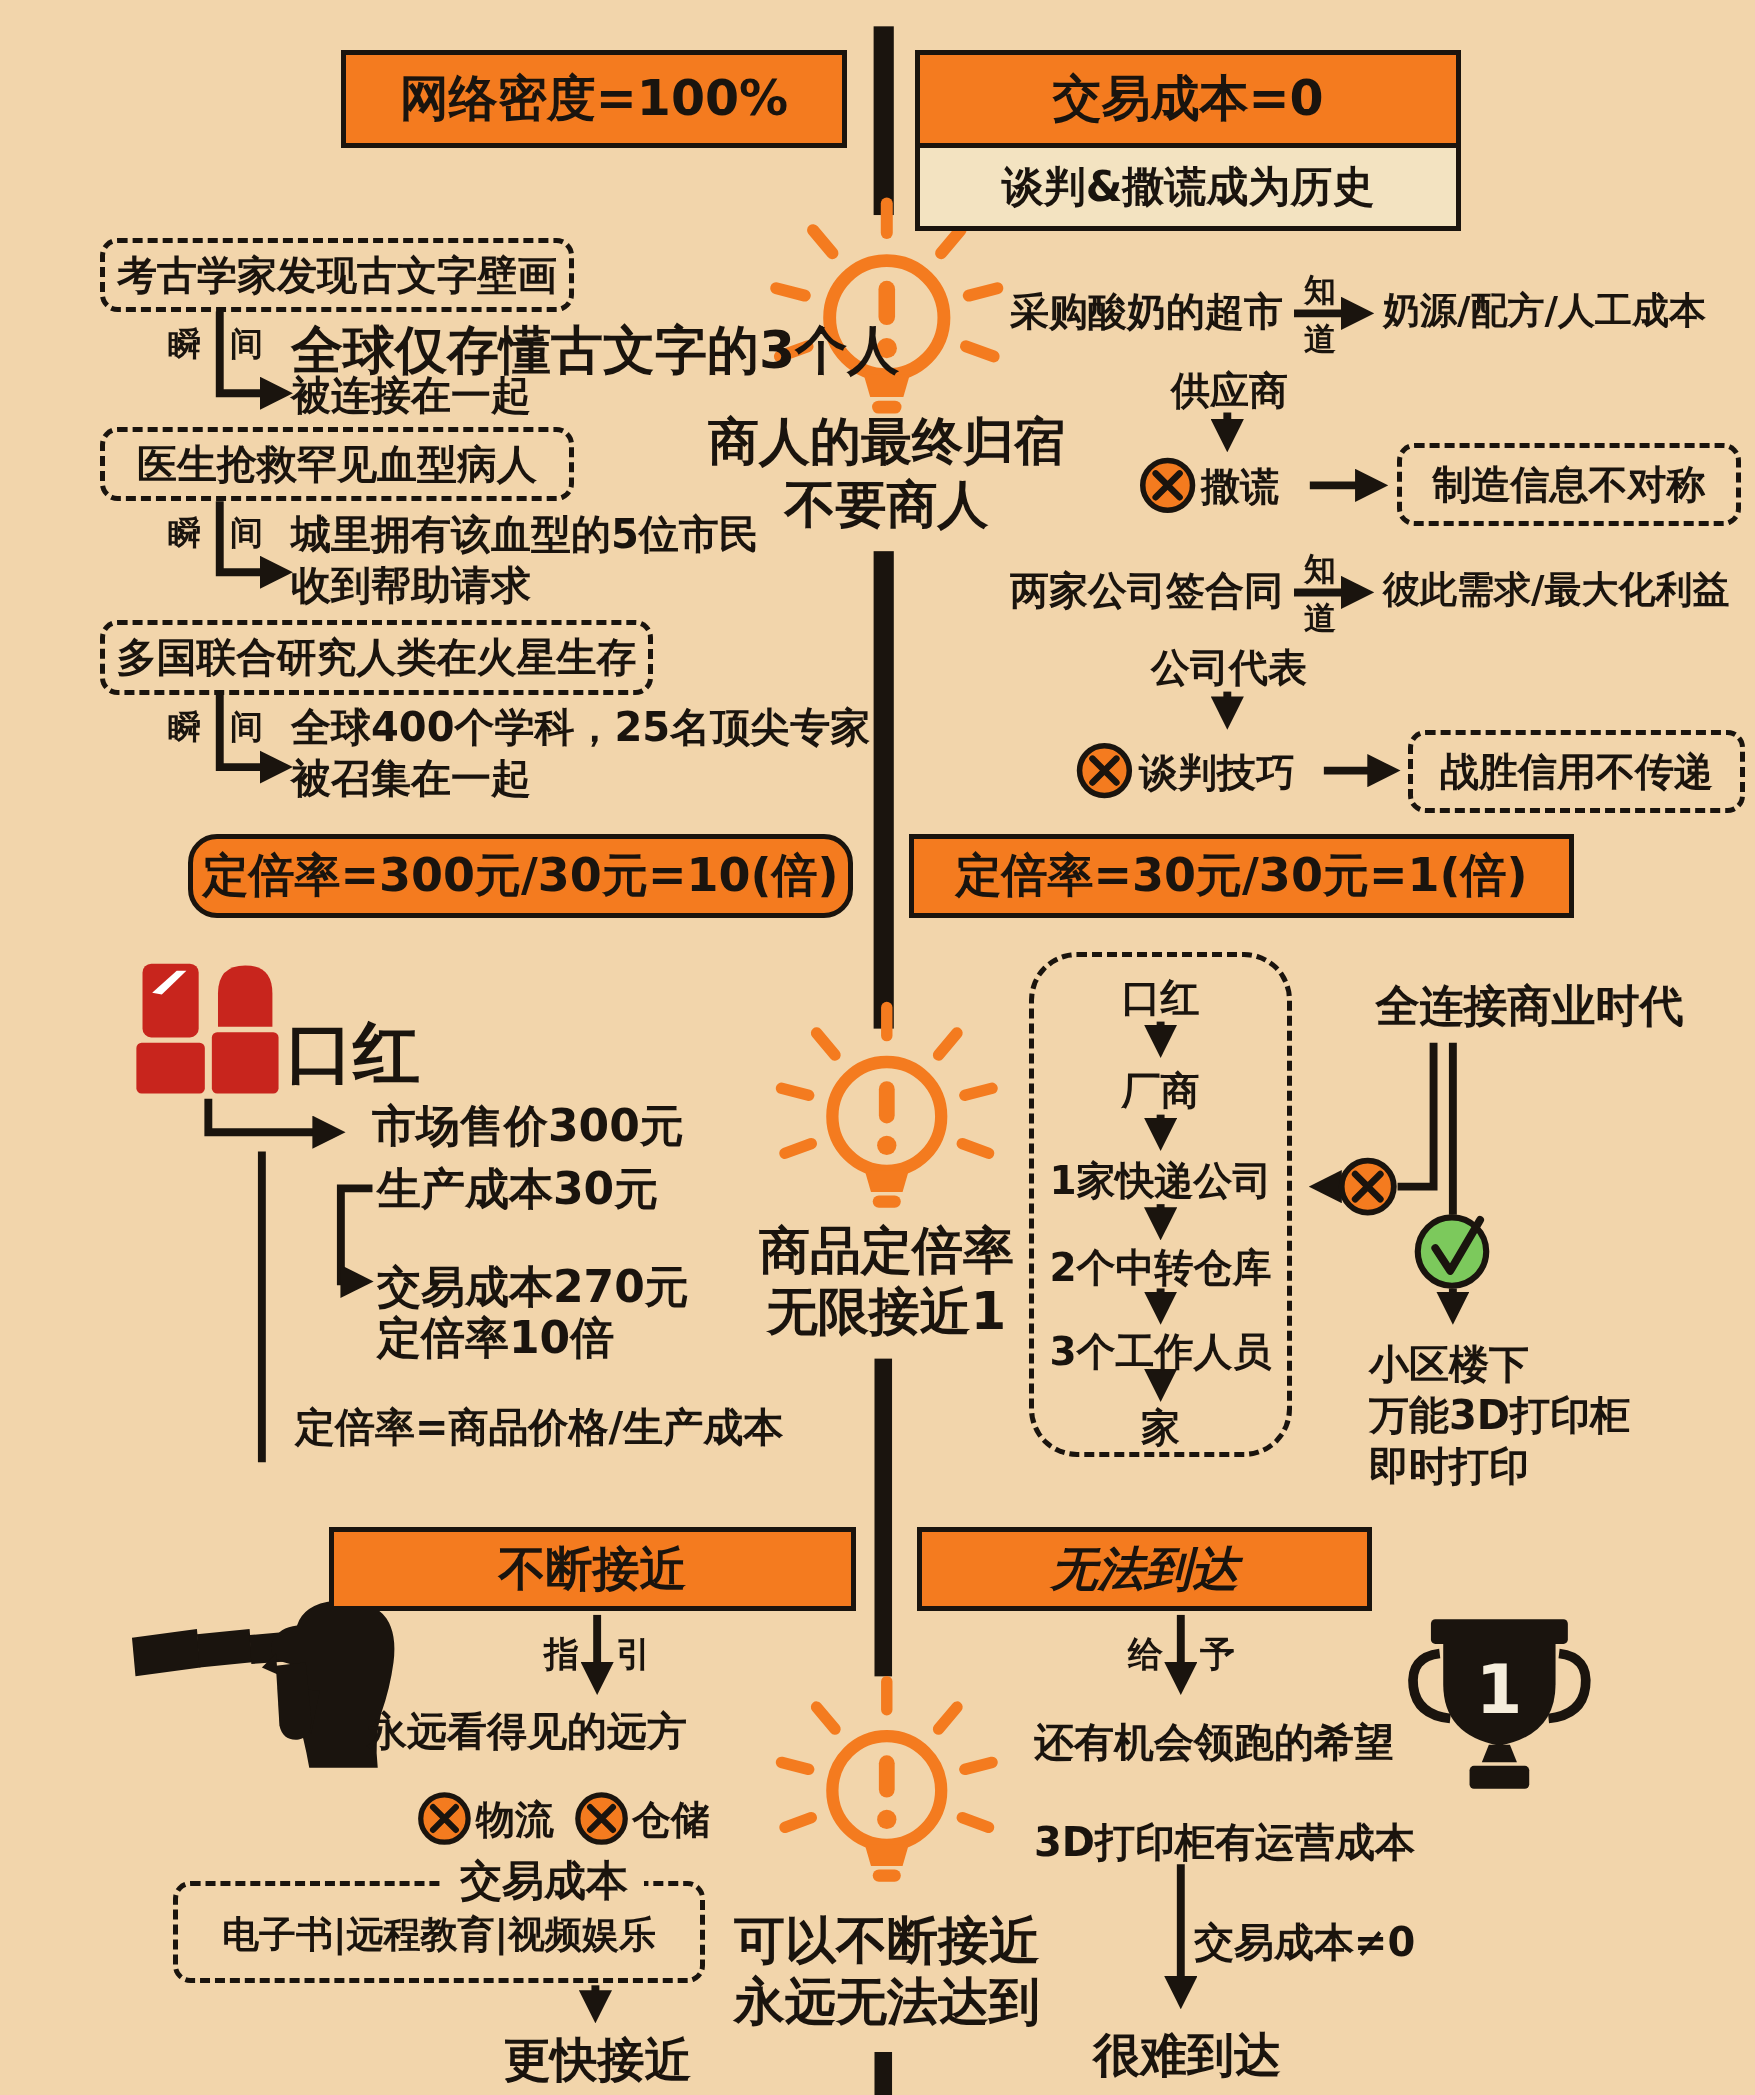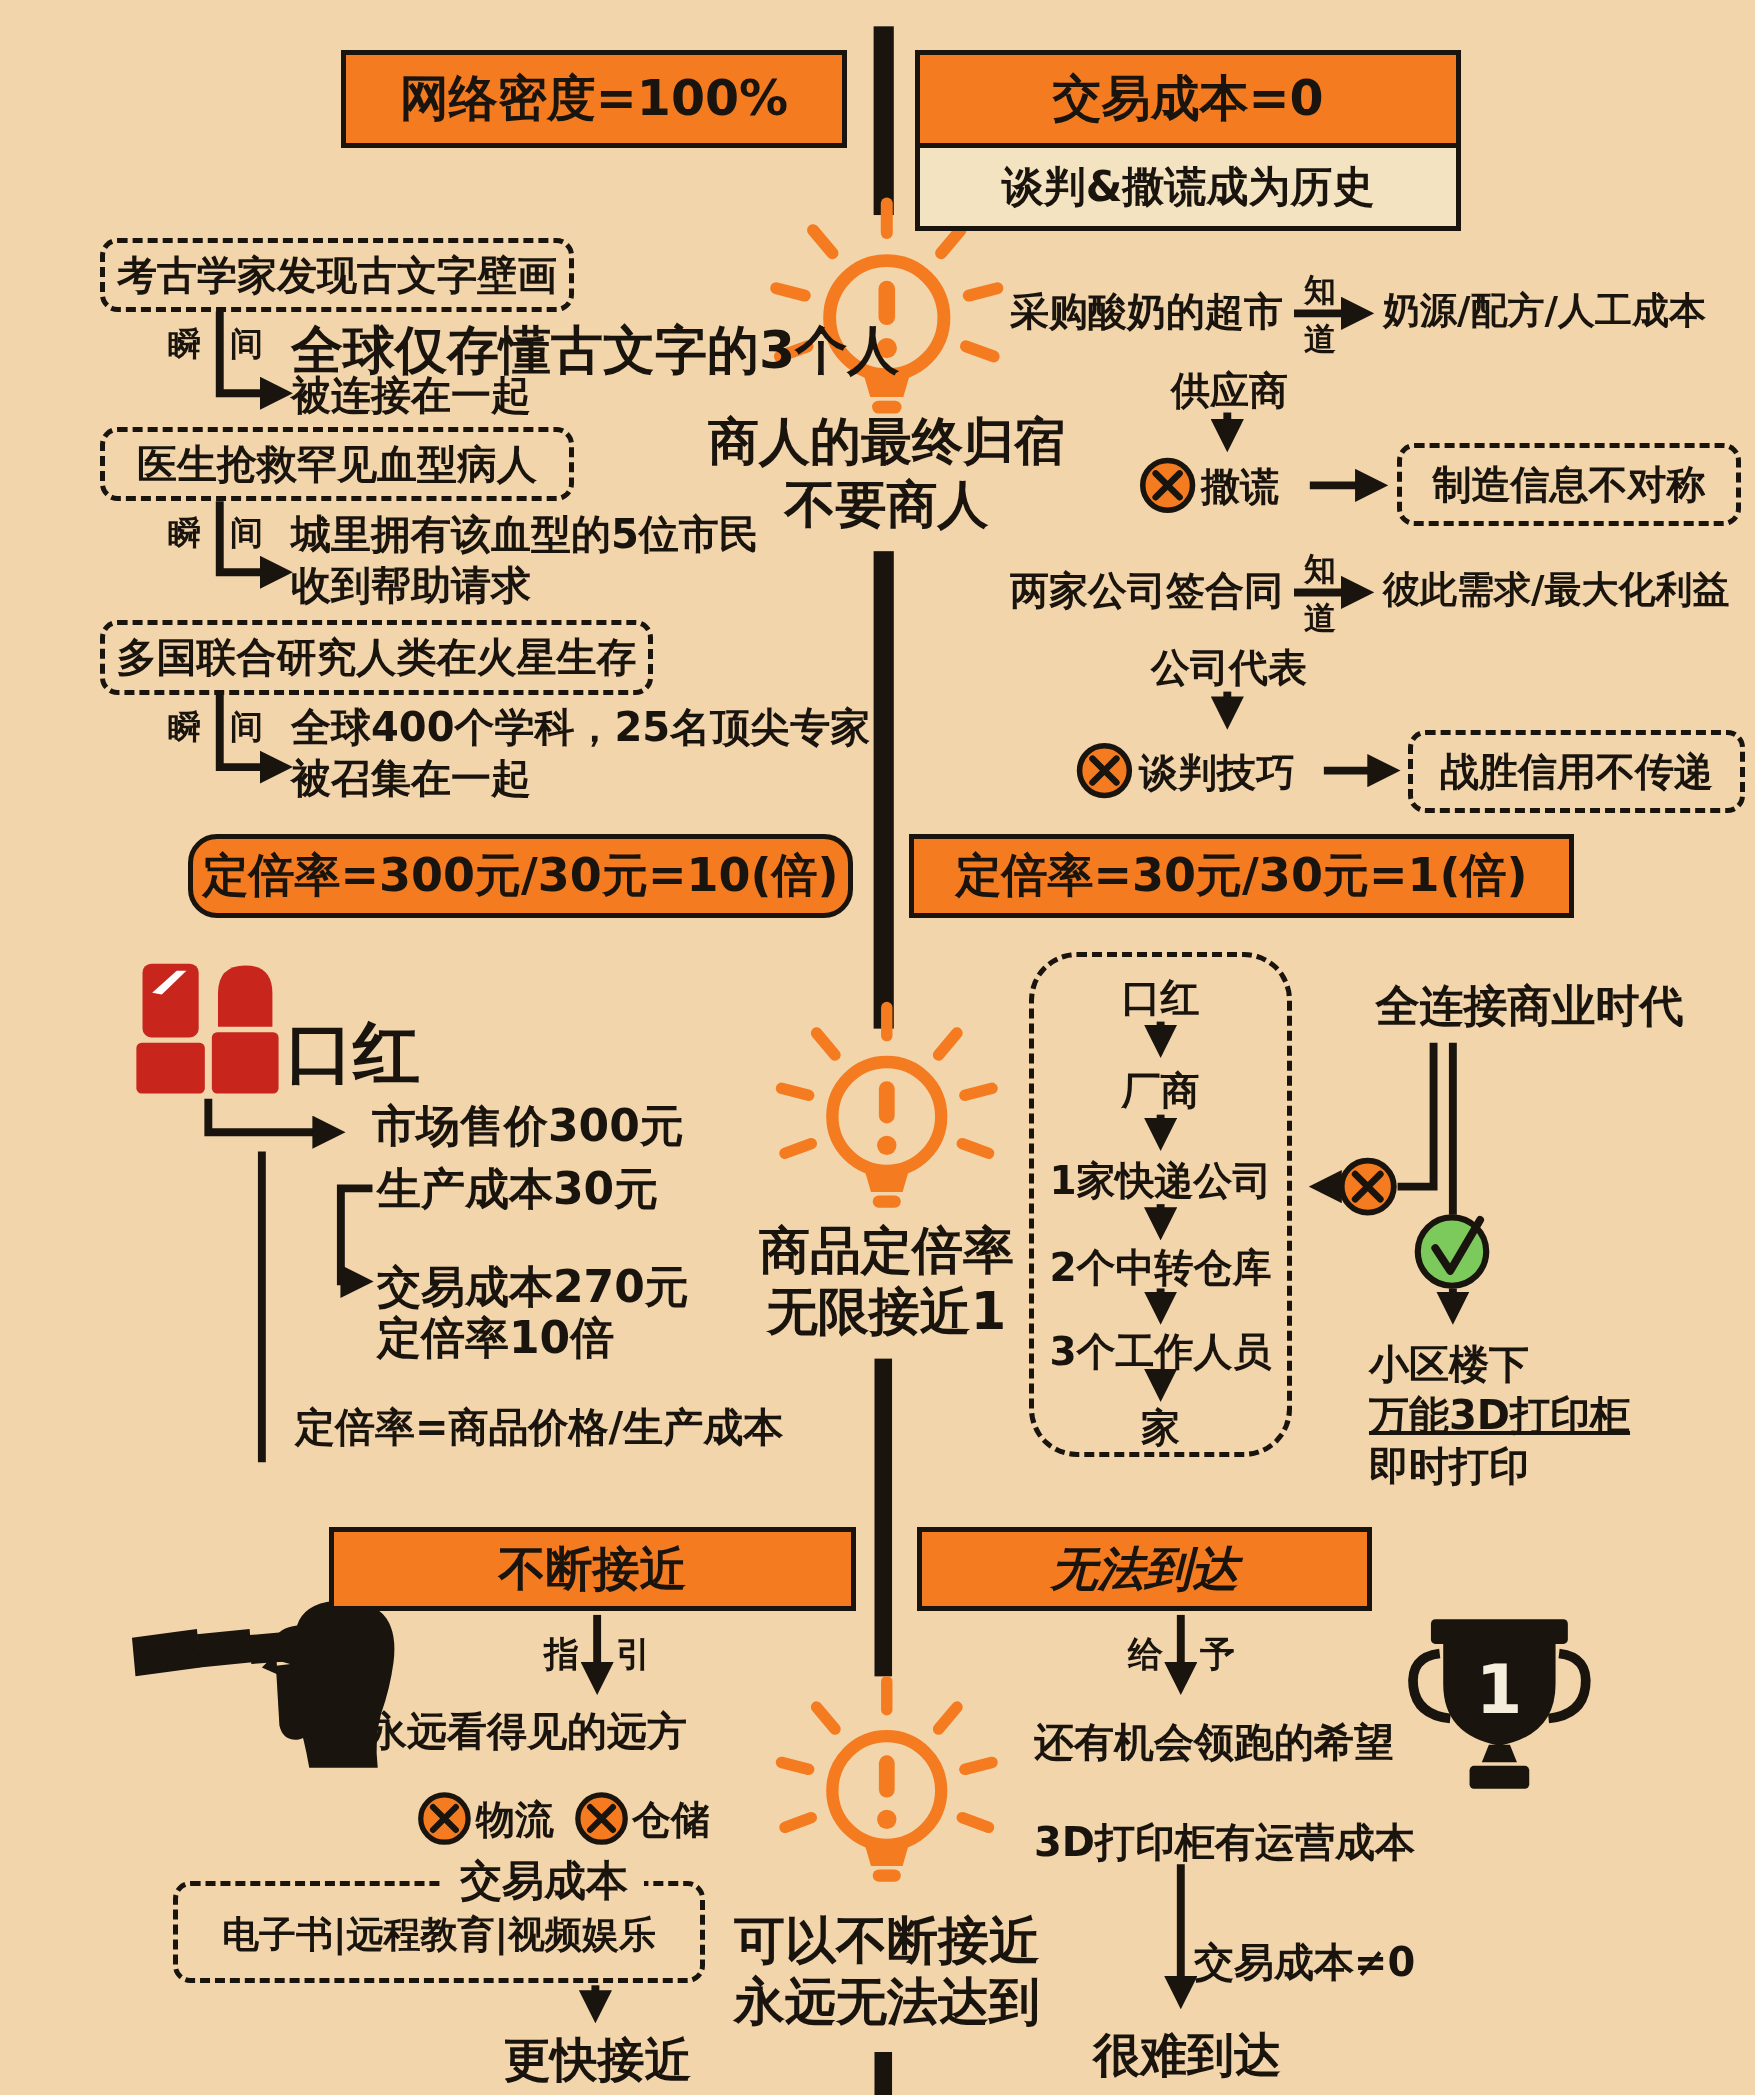--- a/index.html
+++ b/index.html
@@ -199,21 +199,21 @@
   <div class="dashedbox" style="left:1029px;top:952px;width:263px;height:505px;border-radius:48px;"></div>
   <div class="t tc" style="left:1036px;top:976px;width:249px;font-size:39px;">口红</div>
   <div class="t tc" style="left:1036px;top:1069px;width:249px;font-size:39px;">厂商</div>
   <div class="t tc" style="left:1036px;top:1159px;width:249px;font-size:39px;">1家快递公司</div>
   <div class="t tc" style="left:1036px;top:1246px;width:249px;font-size:39px;">2个中转仓库</div>
   <div class="t tc" style="left:1036px;top:1330px;width:249px;font-size:39px;">3个工作人员</div>
   <div class="t tc" style="left:1036px;top:1406px;width:249px;font-size:39px;">家</div>
 
   <div class="t tc" style="left:1334px;top:981px;width:391px;font-size:44px;">全连接商业时代</div>
   <div class="t" style="left:1369px;top:1341px;font-size:40px;">小区楼下</div>
-  <div class="t" style="left:1369px;top:1392px;font-size:40px;text-decoration:underline;">万能3D打印柜</div>
+  <div class="t" style="left:1369px;top:1392px;font-size:40px;">万能3D打印柜</div>
   <div class="t" style="left:1369px;top:1443px;font-size:40px;">即时打印</div>
 
   <div class="banner" style="left:329px;top:1527px;width:527px;height:84px;font-size:47px;">不断接近</div>
   <div class="banner" style="left:917px;top:1527px;width:455px;height:84px;font-size:47px;font-style:italic;">无法到达</div>
 
   <div class="t" style="left:544px;top:1634px;font-size:35px;">指</div>
   <div class="t" style="left:616px;top:1634px;font-size:35px;">引</div>
   <div class="t" style="left:367px;top:1708px;font-size:40px;">永远看得见的远方</div>
   <div class="t" style="left:476px;top:1798px;font-size:39px;">物流</div>
   <div class="t" style="left:632px;top:1798px;font-size:39px;">仓储</div>
@@ -223,17 +223,17 @@
   <div class="t tc" style="left:492px;top:2033px;width:211px;font-size:47px;">更快接近</div>
 
   <div class="t tc" style="left:685px;top:1912px;width:404px;font-size:51px;">可以不断接近</div>
   <div class="t tc" style="left:685px;top:1973px;width:404px;font-size:51px;">永远无法达到</div>
 
   <div class="t" style="left:1128px;top:1634px;font-size:35px;">给</div>
   <div class="t" style="left:1200px;top:1634px;font-size:35px;">予</div>
   <div class="t" style="left:1034px;top:1719px;font-size:40px;">还有机会领跑的希望</div>
   <div class="t tc" style="left:1471px;top:1652px;width:56px;font-size:67px;color:#F6EEDC;">1</div>
   <div class="t" style="left:1034px;top:1819px;font-size:40px;">3D打印柜有运营成本</div>
-  <div class="t" style="left:1194px;top:1919px;font-size:40px;margin-top:20px;">交易成本≠0</div>
+  <div class="t" style="left:1194px;top:1919px;font-size:40px;">交易成本≠0</div>
   <div class="t tc" style="left:1073px;top:2028px;width:228px;font-size:47px;">很难到达</div>
 
 </div>
 
 
 </body></html>

